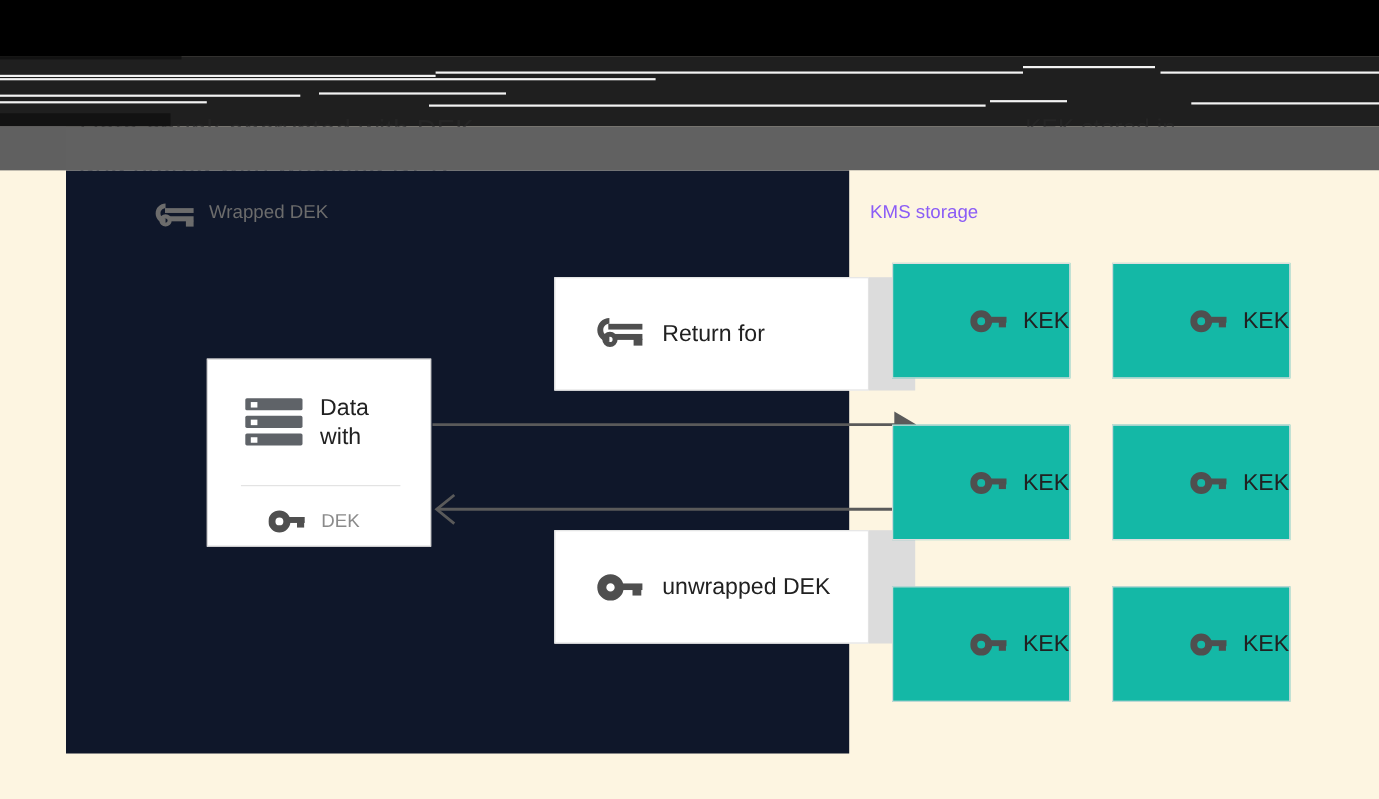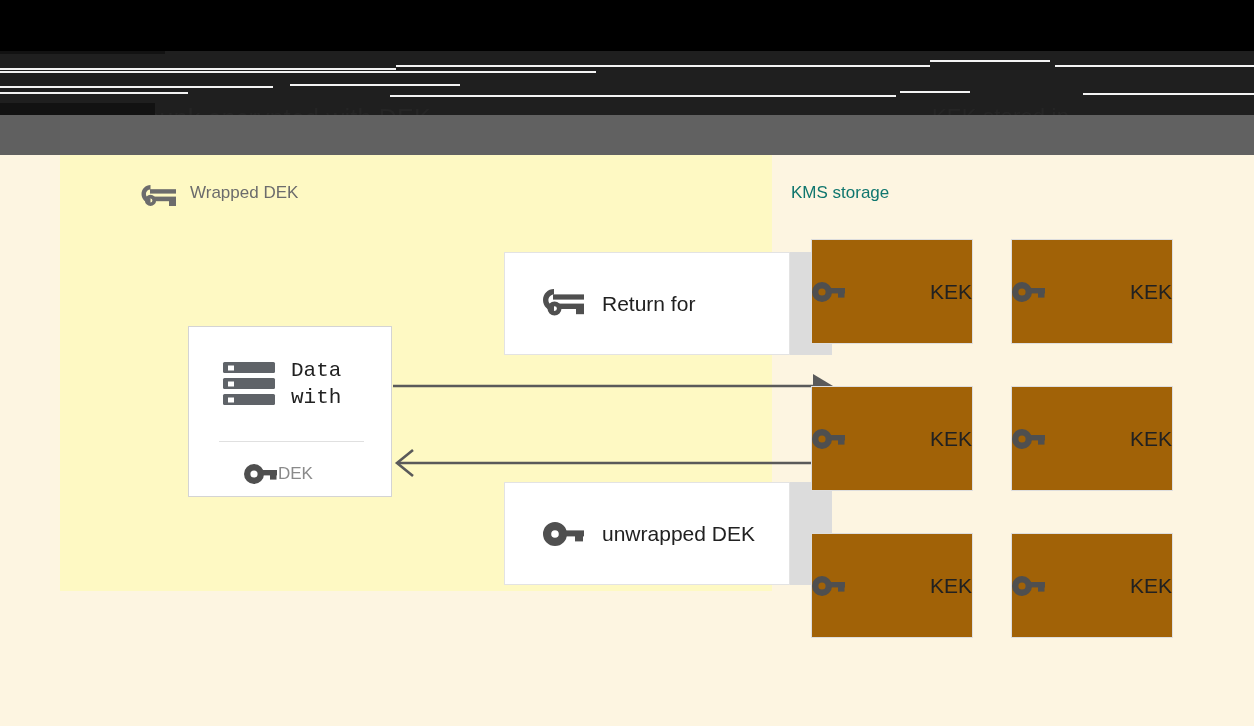--- a/index.html
+++ b/index.html
@@ -45,54 +45,54 @@
   .scanline-d{position:absolute;background:#111;height:3px;opacity:.9;}
 
   
   #diagram{
     position:absolute;left:0;top:155px;width:1254px;height:571px;
     background:#fdf5e1;
   }
 
   
   #client-panel{
-    position:absolute;left:60px;top:0px;width:712px;height:436px;
-    background:#fef9c3;
+    position:absolute;left:60px;top:0px;width:712px;height:530px;
+    background:#0f172a;
   }
   #client-panel-title{
     position:absolute;left:130px;top:28px;
     font-size:17px;color:#6c6c6c;
   }
   #client-panel-icon{
     position:absolute;left:80px;top:28px;width:38px;height:26px;
   }
 
   
   #kms-title{
     position:absolute;left:791px;top:28px;
-    font-size:17px;color:#0f766e;
+    font-size:17px;color:#8b5cf6;
   }
 
   
   #data-chunk-card{
     position:absolute;left:128px;top:171px;width:204px;height:171px;
     background:#fff;border:1px solid #d4d4d4;box-sizing:border-box;
   }
   #data-chunk-row{
-    position:absolute;left:32px;top:30px;display:flex;align-items:center;gap:14px;font-family:Liberation Mono, monospace;
+    position:absolute;left:32px;top:30px;display:flex;align-items:center;gap:14px;
   }
   #server-icon{width:56px;height:48px;flex:none;}
   #data-chunk-label{
     font-size:21px;color:#212121;line-height:1.3;
   }
   #card-divider{
     position:absolute;left:30px;top:114px;width:145px;height:1px;background:#e0e0e0;
   }
   #dek-row{
-    position:absolute;left:55px;top:136px;display:flex;align-items:center;
+    position:absolute;left:55px;top:136px;display:flex;align-items:center;gap:14px;
   }
   #dek-key-icon{width:34px;height:22px;flex:none;}
   #dek-label{font-size:17px;color:#8a8a8a;}
 
   
   .msg-band{
     position:absolute;background:#dcdcdc;height:103px;
   }
   .msg-card{
     position:absolute;background:#fff;border:1px solid #e3e3e3;box-sizing:border-box;
@@ -111,22 +111,22 @@
   #arrow-to-kms{position:absolute;left:333px;top:209px;width:440px;height:36px;}
   #arrow-from-kms{position:absolute;left:333px;top:287px;width:440px;height:36px;}
 
   
   #kek-grid{
     position:absolute;left:811px;top:84px;width:362px;height:514px;
     display:grid;grid-template-columns:162px 162px;grid-template-rows:105px 105px 105px;
     column-gap:38px;row-gap:42px;
   }
   .kek-card{
-    background:#a16207;border:1px solid #dedede;box-sizing:border-box;
-    display:flex;align-items:center;justify-content:space-between;gap:14px;
+    background:#14b8a6;border:1px solid #dedede;box-sizing:border-box;
+    display:flex;align-items:center;justify-content:flex-end;gap:14px;
   }
   .kek-icon{width:34px;height:24px;flex:none;}
   .kek-label{font-size:21px;color:#212121;}
 </style>
 </head>
 <body>
 
 <div id="chrome-black"></div>
 <div id="chrome-dark">
   <div class="obscured-title" id="obscured-title-left">

